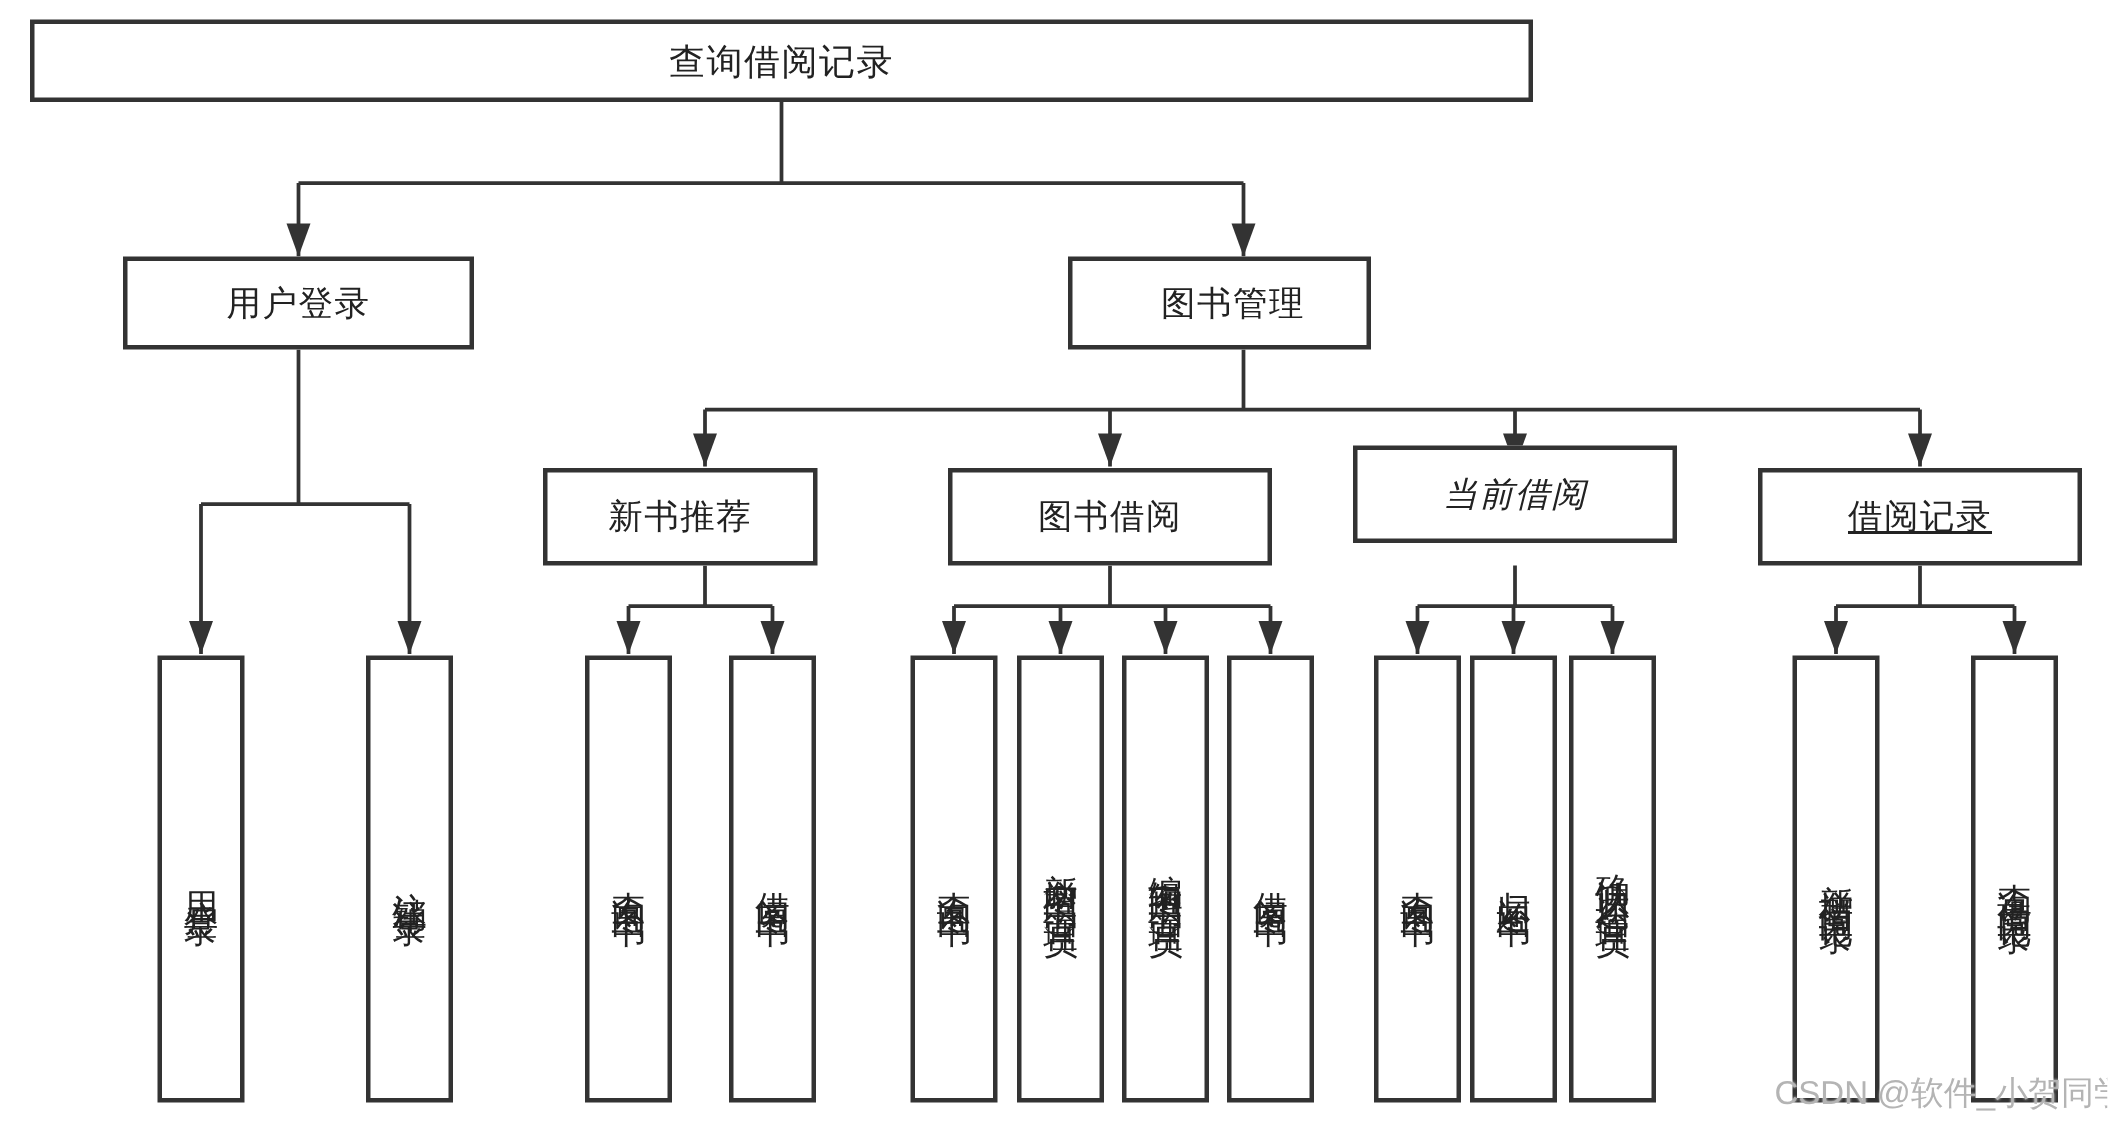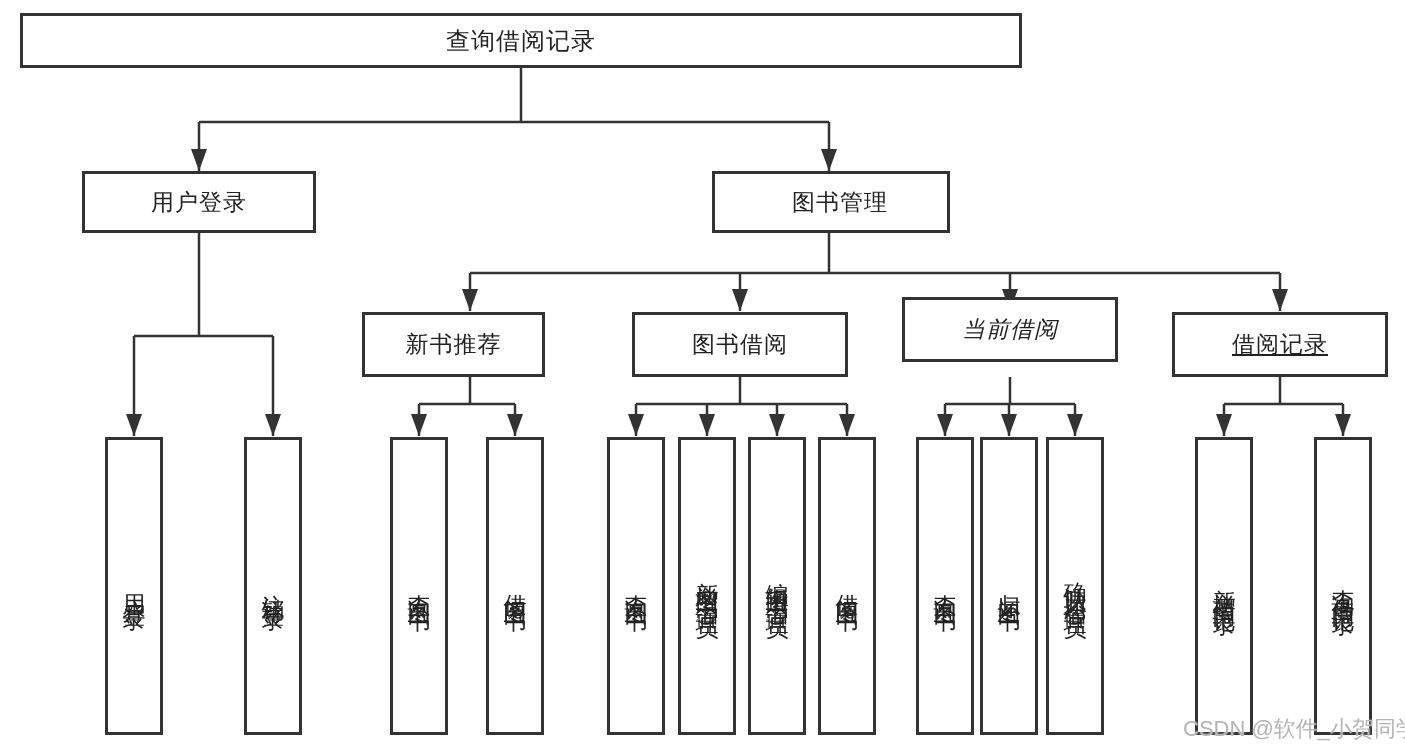--- a/index.html
+++ b/index.html
@@ -109,21 +109,21 @@
     <polygon points="1067,414 1083,414 1075,436"></polygon>
 
     <path d="M1280,377 V404 M1224,404 H1343 M1224,404 V436 M1343,404 V436"></path>
     <polygon points="1216,414 1232,414 1224,436"></polygon>
     <polygon points="1335,414 1351,414 1343,436"></polygon>
   </svg>
 
   <div class="hbox root" style="left:20px; top:13px; width:1002px; height:55px;">查询借阅记录</div>
 
   <div class="hbox" style="left:82px; top:171px; width:234px; height:62px;">用户登录</div>
-  <div class="hbox" style="left:712px; top:171px; width:238px; height:62px;padding-left:18px;">图书管理</div>
+  <div class="hbox" style="left:712px; top:171px; width:202px; height:62px;padding-left:18px;">图书管理</div>
 
   <div class="hbox" style="left:362px; top:312px; width:183px; height:65px;">新书推荐</div>
   <div class="hbox" style="left:632px; top:312px; width:216px; height:65px;">图书借阅</div>
   <div class="hbox" style="left:902px; top:297px; width:216px; height:65px;font-style:italic;">当前借阅</div>
   <div class="hbox" style="left:1172px; top:312px; width:216px; height:65px;text-decoration:underline;">借阅记录</div>
 
   <div class="vbox" style="left:105px; top:437px;">
     <span class="vtext">用户登录</span>
   </div>
   <div class="vbox" style="left:244px; top:437px;">

